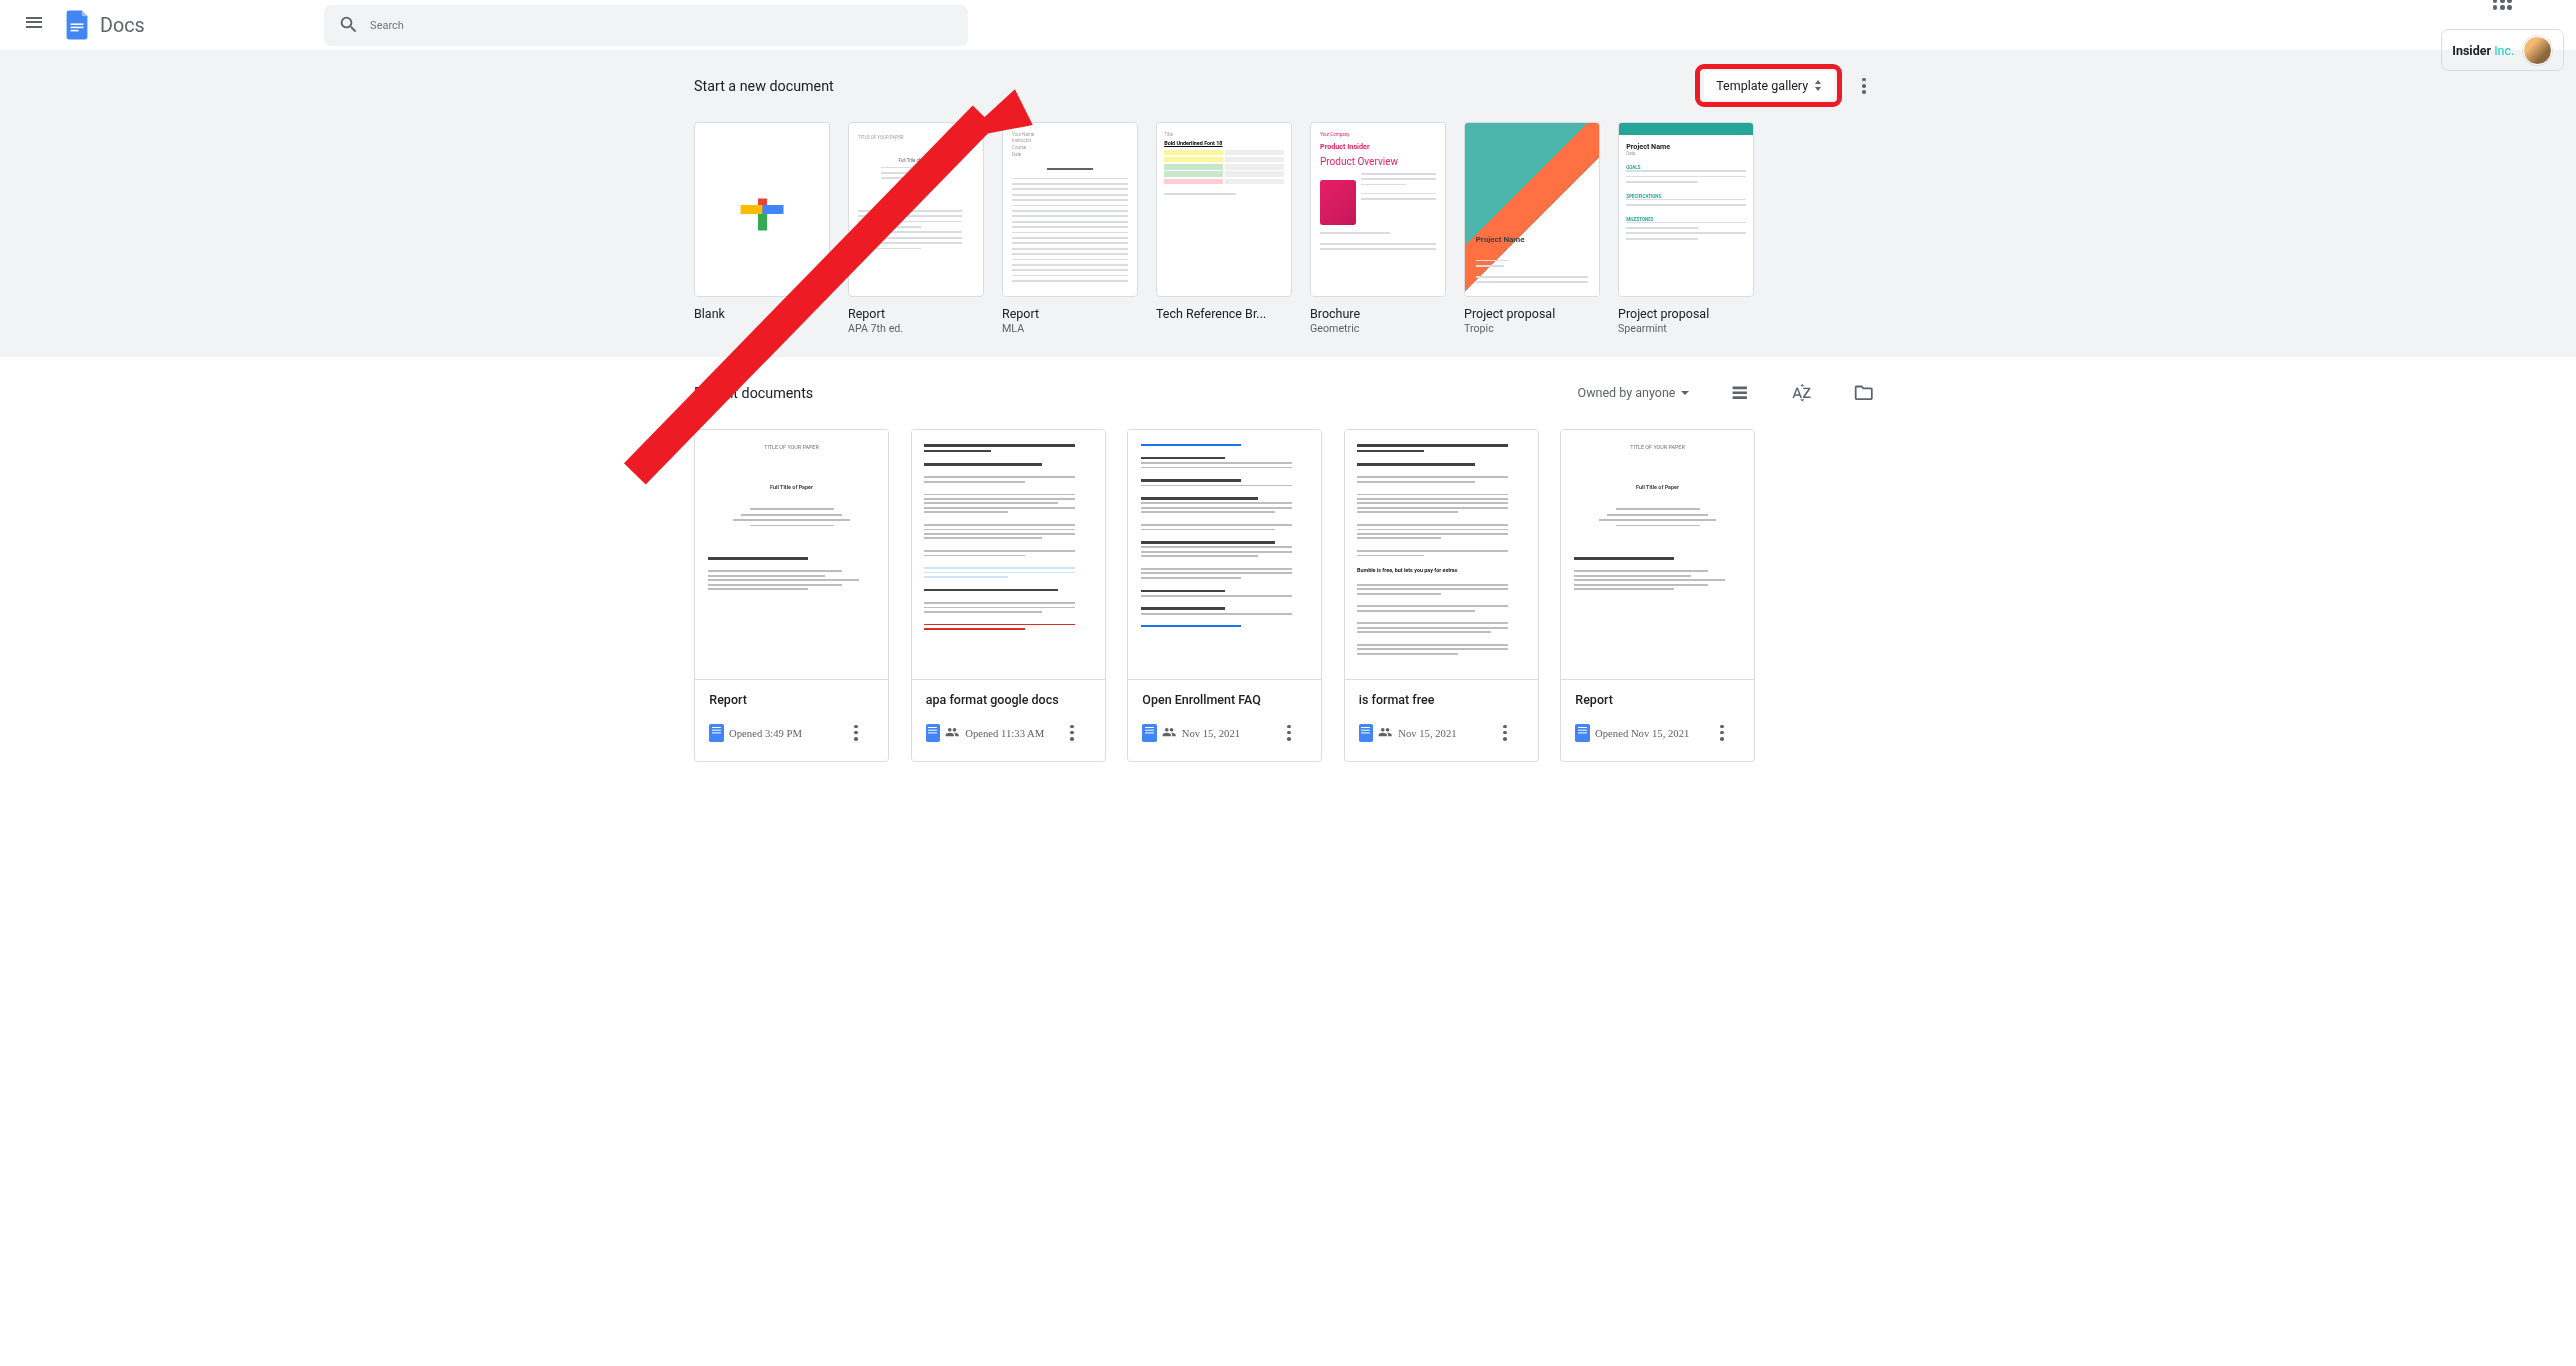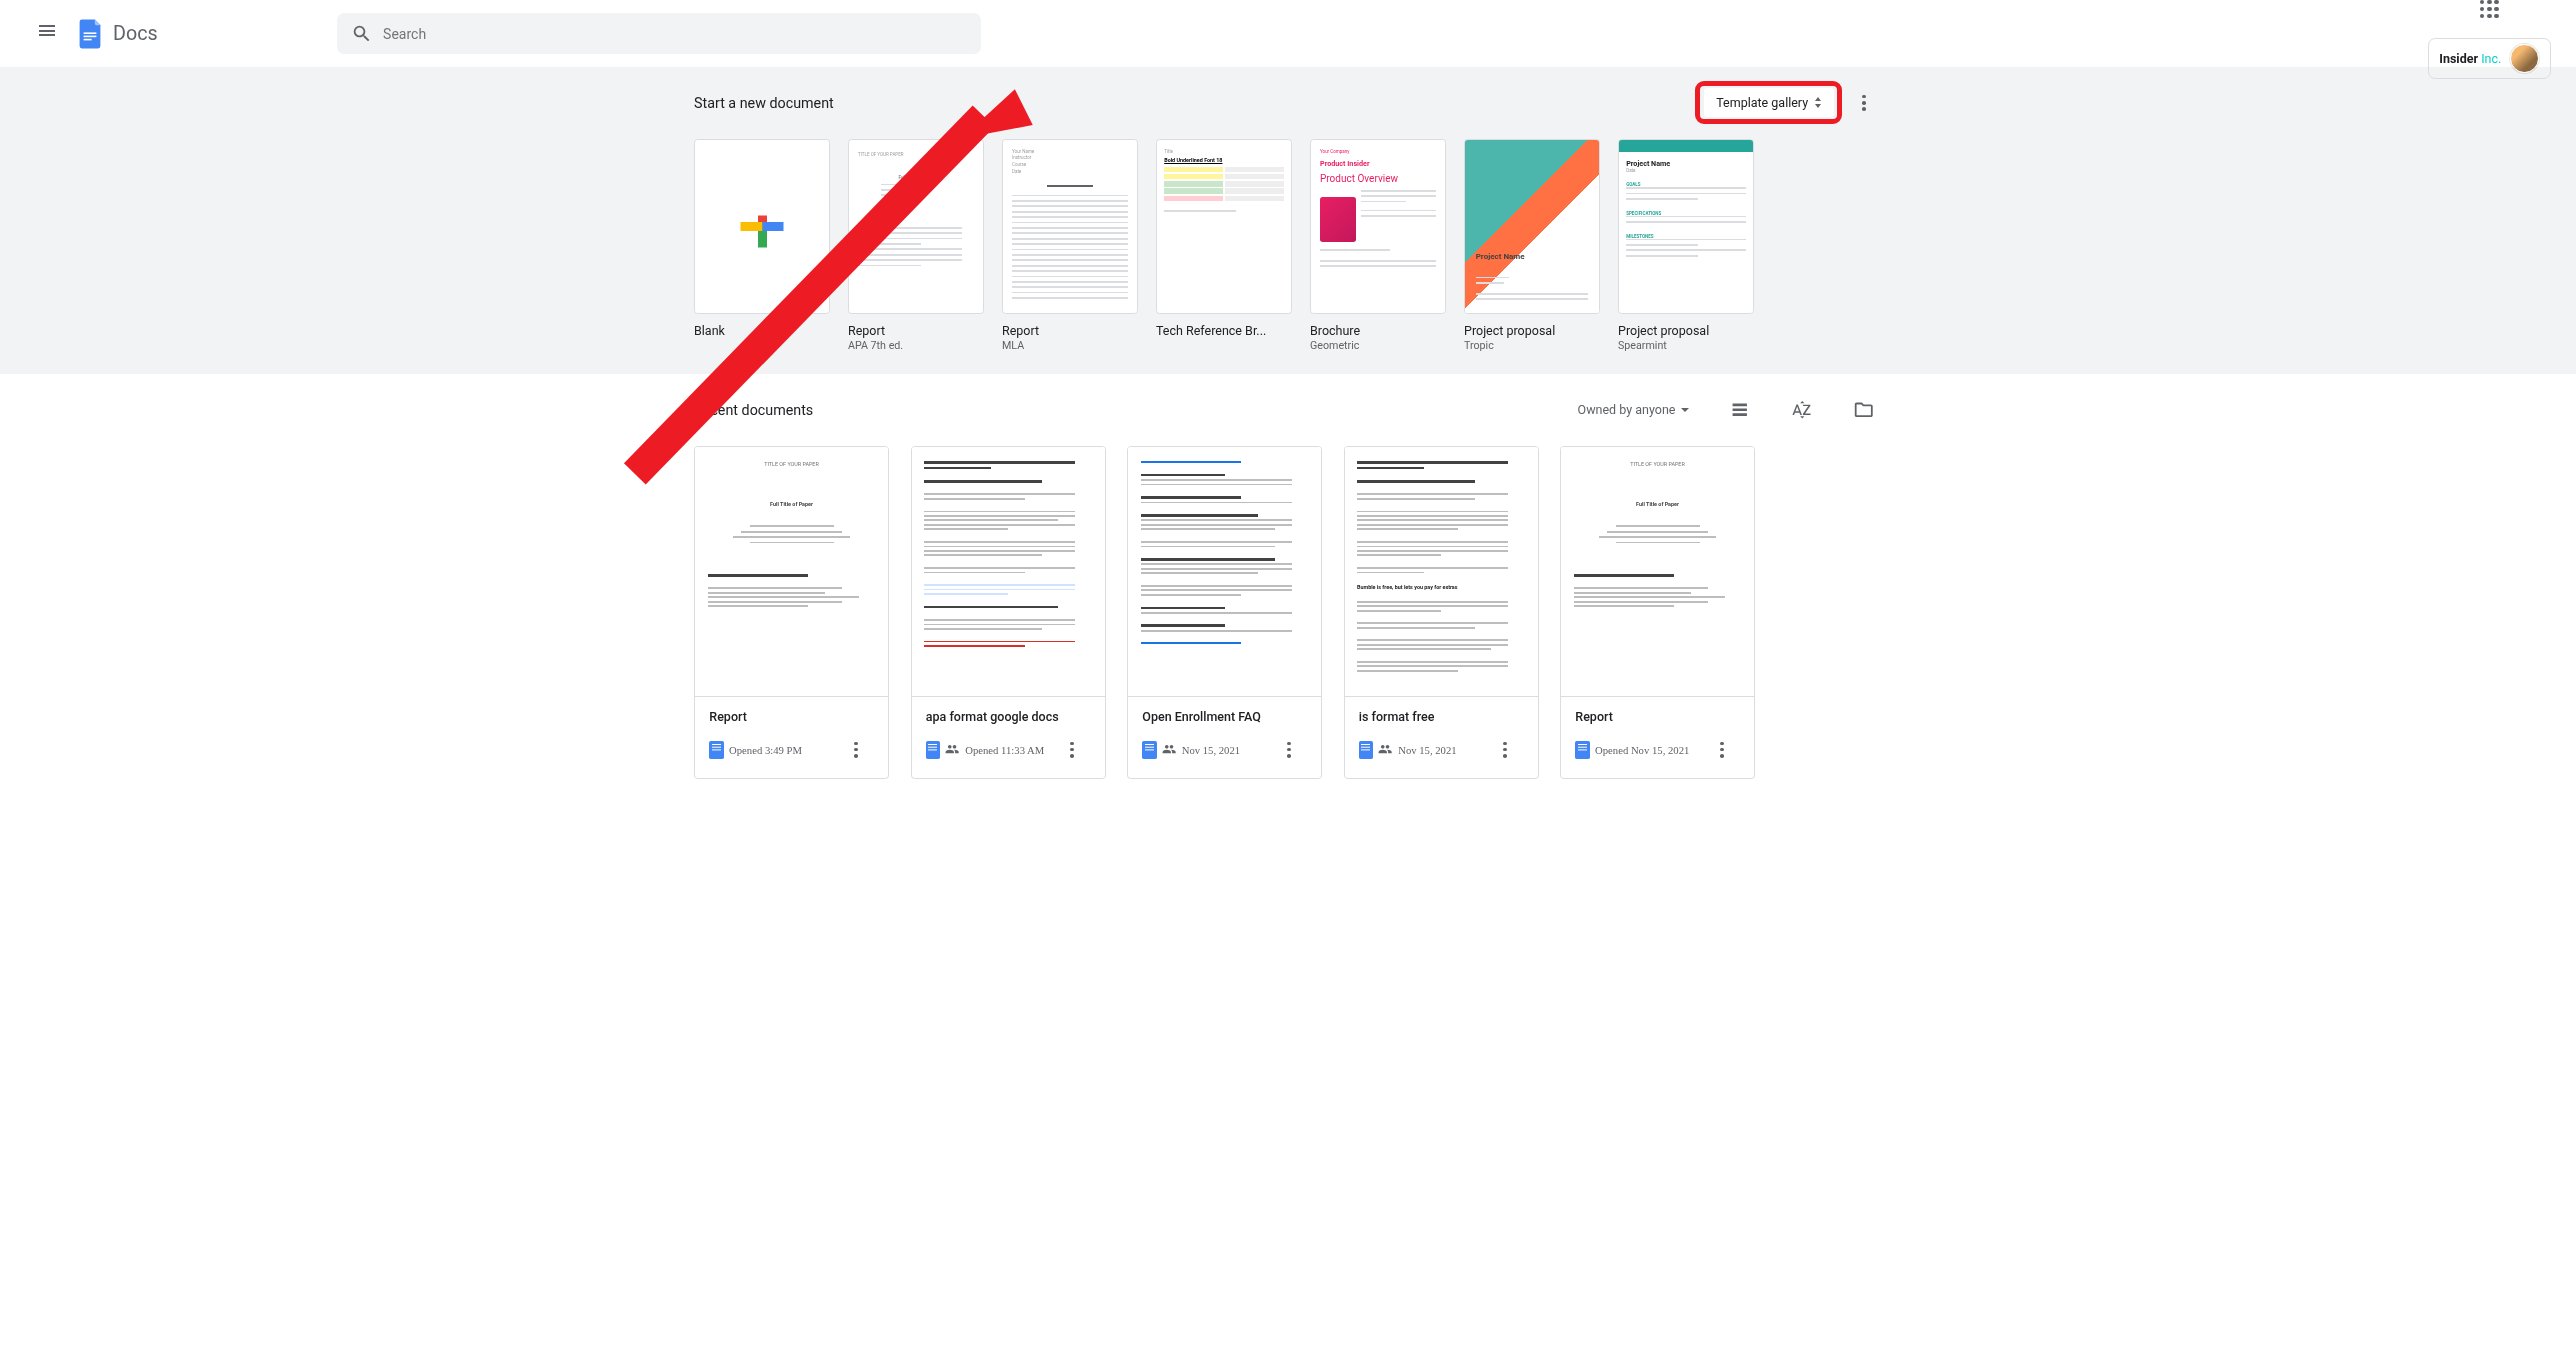--- a/index.html
+++ b/index.html
@@ -1,29 +1,29 @@
 <!DOCTYPE html>
 <html style="font-size:14.3px"><head>
   <meta charset="utf-8">
   <style>
     * { margin: 0; padding: 0; box-sizing: border-box; font-family: 'Product Sans', 'Roboto', Arial, sans-serif; }
     body { background: #fff; overflow-x: hidden; }
     
     
-    .header { height: 67px; display: flex; align-items: center; padding: 0 25px; background: #fff; }
+    .header { height: 50px; display: flex; align-items: center; padding: 0 12px; background: #fff; }
     .menu-btn { width: 43px; height: 43px; border: none; background: none; display: flex; align-items: center; justify-content: center; cursor: pointer; border-radius: 50%; }
     .menu-icon { width: 21.5px; height: 21.5px; }
     .menu-icon span { display: block; width: 16px; height: 1.8px; background: #5f6368; margin: 2.7px auto; }
     .logo-section { display: flex; align-items: center; margin-left: 3.6px; }
     .docs-logo { width: 36px; height: 36px; display: flex; align-items: center; justify-content: center; }
     .docs-logo svg { width: 32px; height: 32px; }
     .app-name { font-size: 19.7px; color: #5f6368; font-weight: 400; margin-left: 5.4px; }
     .search-container { flex: 1; max-width: 644px; margin: 0 auto; display: flex; background: #f1f3f4; border-radius: 7.2px; height: 41px; align-items: center; padding: 0 14.3px; margin-left: 179px;}
     .search-icon { width: 21.5px; height: 21.5px; fill: #5f6368; margin-right: 10.7px; }
-    .search-input { border: none; background: none; outline: none; font-size: 14px; color: #5f6368; flex: 1; }
+    .search-input { border: none; background: none; outline: none; font-size: 11px; color: #5f6368; flex: 1; }
     .header-right { display: flex; align-items: center; gap: 7.2px; margin-left: auto; flex-direction: column; }
     .apps-btn { width: 43px; height: 43px; border: none; background: none; display: flex; align-items: center; justify-content: center; cursor: pointer; border-radius: 50%; }
     .apps-grid { display: grid; grid-template-columns: repeat(3, 4.5px); grid-template-rows: repeat(3, 4.5px); gap: 2.7px; }
     .apps-grid span { width: 4.5px; height: 4.5px; background: #5f6368; border-radius: 50%; }
     .org-badge { border: 0.9px solid #dadce0; border-radius: 7.2px; padding: 5.4px 10.7px; display: flex; align-items: center; gap: 9px; }
     .avatar { width: 29px; height: 29px; border-radius: 50%; background: linear-gradient(135deg, #f4b870 30%, #8b6840 70%); border: 1.8px solid #fff; box-shadow: 0 0 0 0.9px rgba(0,0,0,0.1); }
     
     
     .templates-section { background: #f1f3f4; padding: 14.3px 0 21.5px; }
     .section-inner { max-width: 1252px; margin: 0 auto; padding: 0 32px; }

